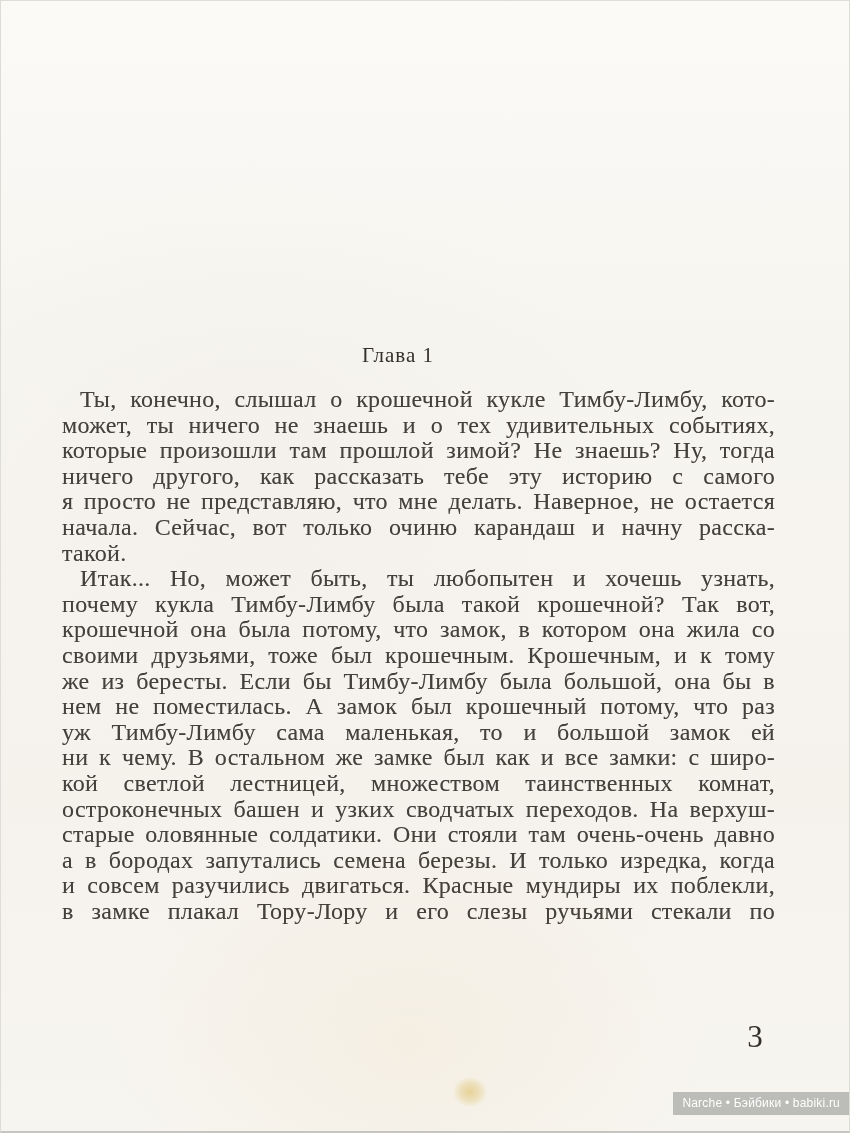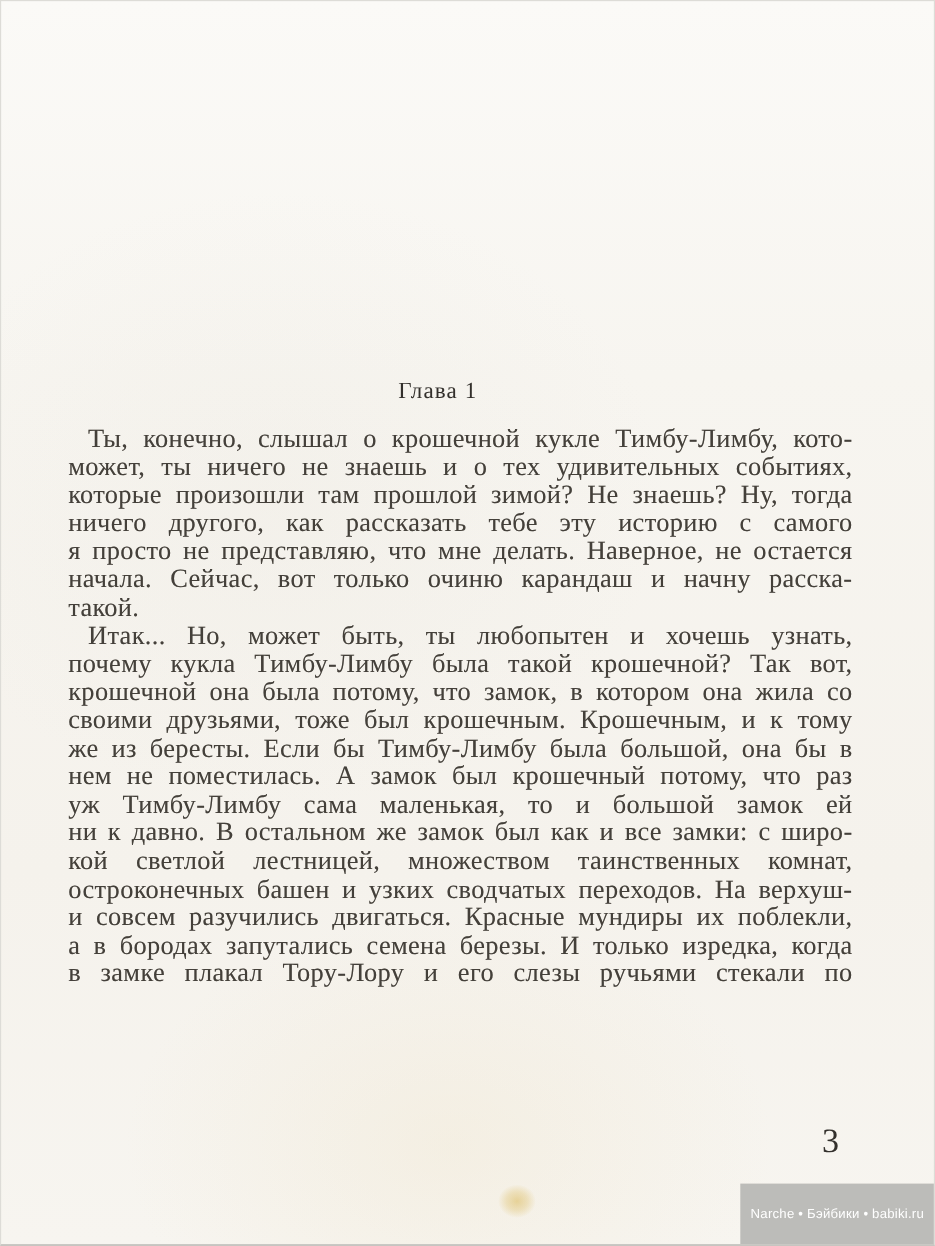--- a/index.html
+++ b/index.html
@@ -70,24 +70,24 @@
     top: 1076px;
     left: 452px;
     width: 34px;
     height: 30px;
     background: radial-gradient(ellipse at center, rgba(216,179,74,0.50) 0%, rgba(216,179,74,0.28) 40%, rgba(216,179,74,0) 72%);
     border-radius: 50%;
   }
   .watermark {
     position: absolute;
     right: 0;
-    bottom: 0;
+    bottom: 16px;
     height: 23px;
     line-height: 23px;
-    padding: 16px 9px;
+    padding: 0 9px;
     background: rgba(178,177,175,0.85);
     color: #ffffff;
     font-family: "Liberation Sans", "DejaVu Sans", sans-serif;
     font-size: 12px;
     letter-spacing: 0.2px;
     white-space: nowrap;
   }
 </style>
 </head>
 <body>
@@ -102,23 +102,24 @@
       <div class="text-line">я просто не представляю, что мне делать. Наверное, не остается</div>
       <div class="text-line">начала. Сейчас, вот только очиню карандаш и начну расска-</div>
       <div class="text-line last-left">такой.</div>
       <div class="text-line first">Итак... Но, может быть, ты любопытен и хочешь узнать,</div>
       <div class="text-line">почему кукла Тимбу-Лимбу была такой крошечной? Так вот,</div>
       <div class="text-line">крошечной она была потому, что замок, в котором она жила со</div>
       <div class="text-line">своими друзьями, тоже был крошечным. Крошечным, и к тому</div>
       <div class="text-line">же из бересты. Если бы Тимбу-Лимбу была большой, она бы в</div>
       <div class="text-line">нем не поместилась. А замок был крошечный потому, что раз</div>
       <div class="text-line">уж Тимбу-Лимбу сама маленькая, то и большой замок ей</div>
-      <div class="text-line">ни к давно. В остальном же замок был как и все замки: с широ-</div>
+      <div class="text-line">ни к чему. В остальном же замке был как и все замки: с широ-</div>
       <div class="text-line">кой светлой лестницей, множеством таинственных комнат,</div>
       <div class="text-line">остроконечных башен и узких сводчатых переходов. На верхуш-</div>
+      <div class="text-line">старые оловянные солдатики. Они стояли там очень-очень давно</div>
+      <div class="text-line">а в бородах запутались семена березы. И только изредка, когда</div>
       <div class="text-line">и совсем разучились двигаться. Красные мундиры их поблекли,</div>
-      <div class="text-line">а в бородах запутались семена березы. И только изредка, когда</div>
       <div class="text-line">в замке плакал Тору-Лору и его слезы ручьями стекали по</div>
     </div>
   <div class="page-number">3</div>
   <div class="stain"></div>
   <div class="watermark">Narche • Бэйбики • babiki.ru</div>
 </div>
 
 </body></html>

